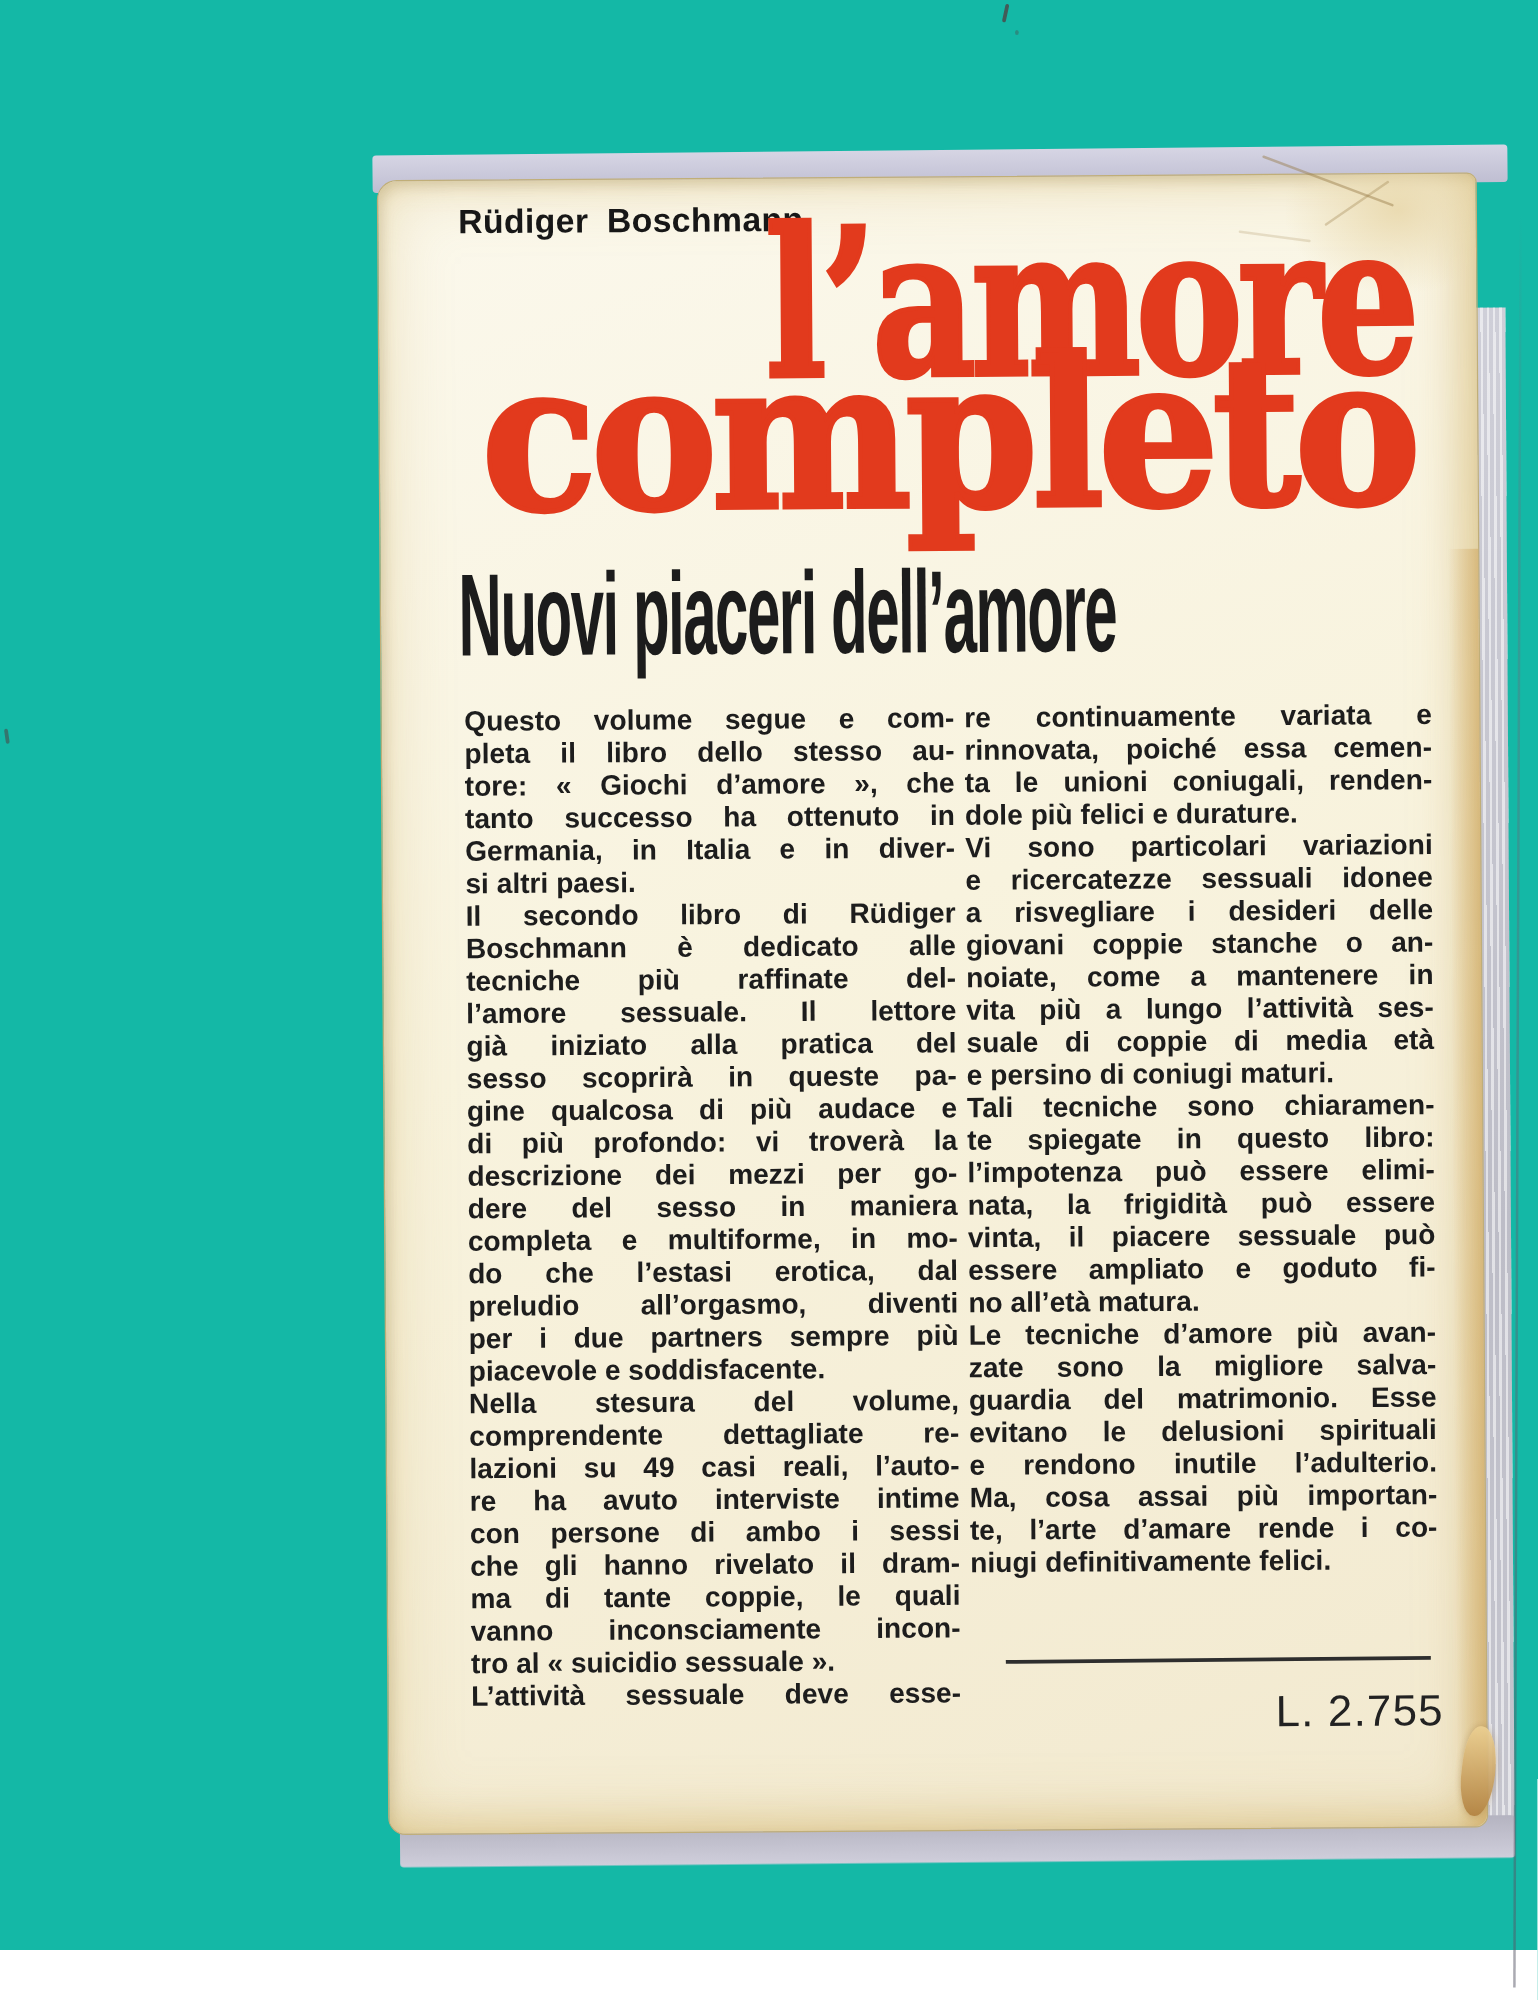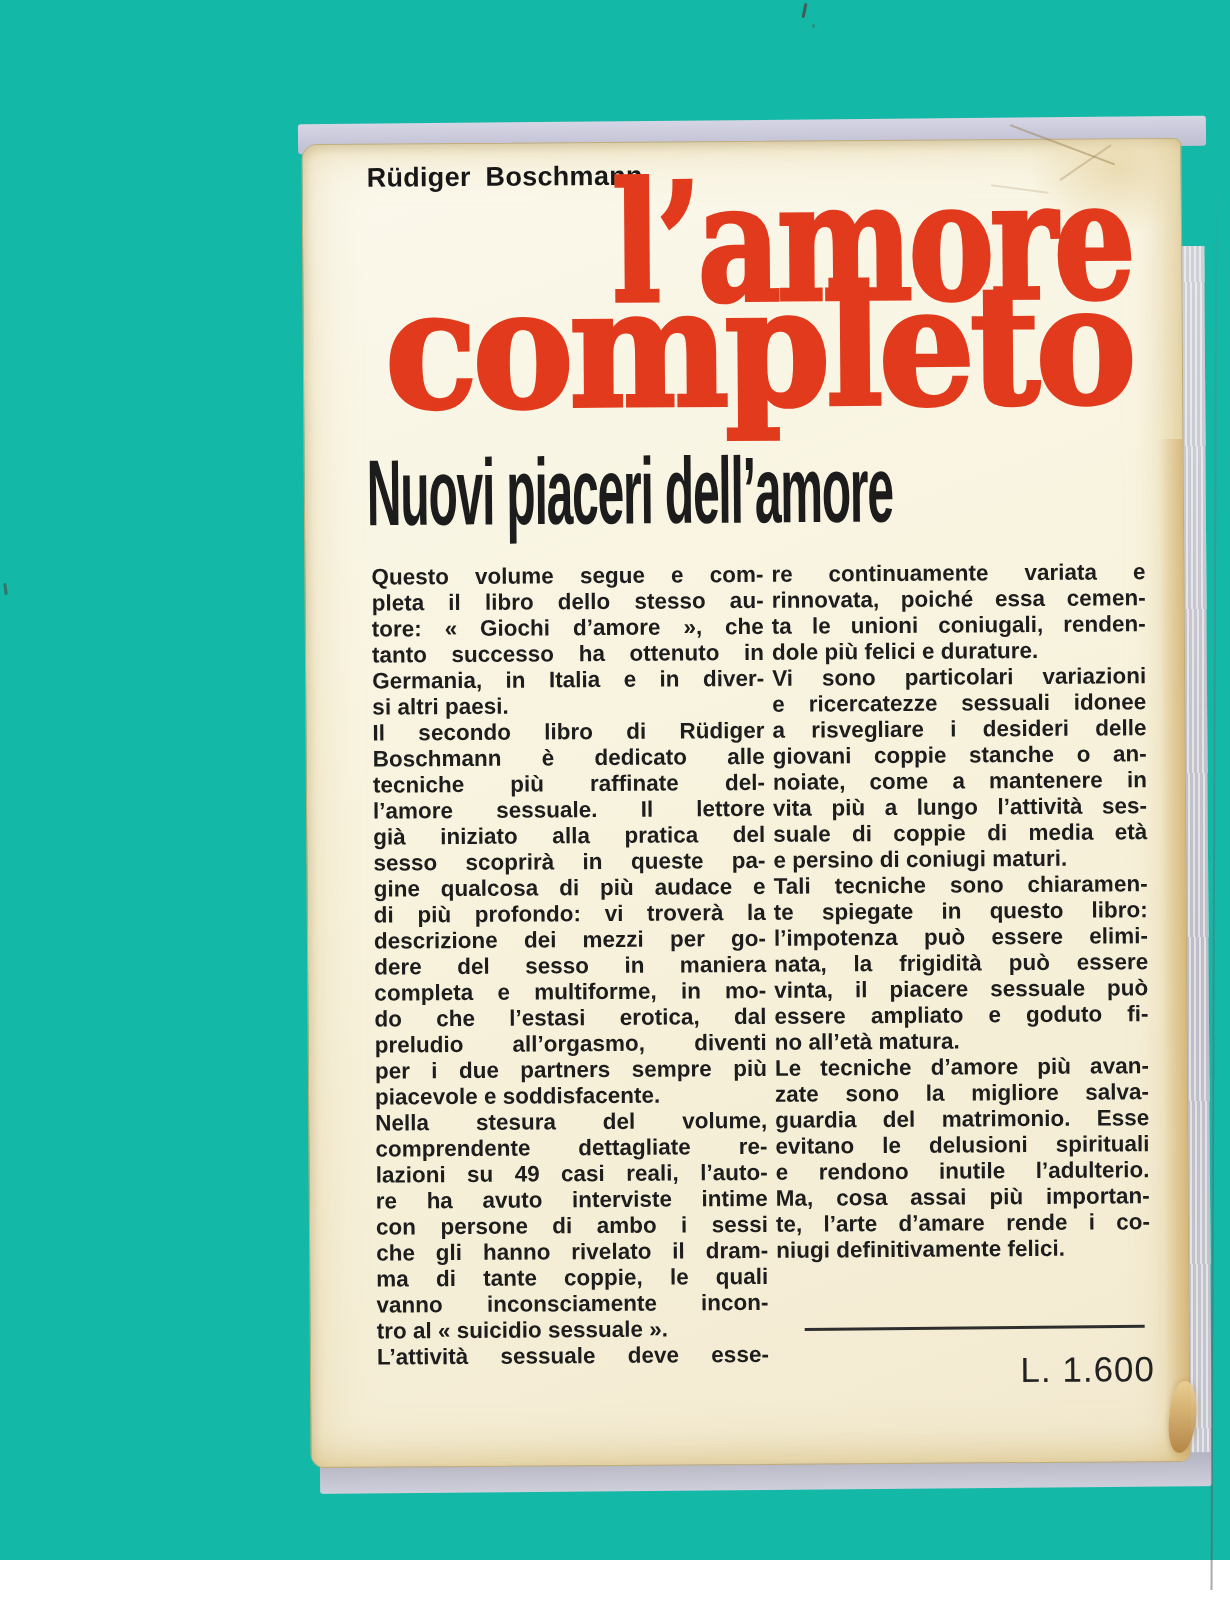--- a/index.html
+++ b/index.html
@@ -202,19 +202,19 @@
         <div class="ln">zate sono la migliore salva-</div>
         <div class="ln">guardia del matrimonio. Esse</div>
         <div class="ln">evitano le delusioni spirituali</div>
         <div class="ln">e rendono inutile l’adulterio.</div>
         <div class="ln">Ma, cosa assai più importan-</div>
         <div class="ln">te, l’arte d’amare rende i co-</div>
         <div class="ln njust">niugi definitivamente felici.</div>
       </div>
 
     <div class="price-rule"></div>
-    <div class="price">L. 1.600</div>
+    <div class="price">L. 2.755</div>
   </div>
 
   <div class="artifact a1"></div>
   <div class="artifact a2"></div>
   <div class="artifact a3"></div>
 </div>
 
 </body></html>

